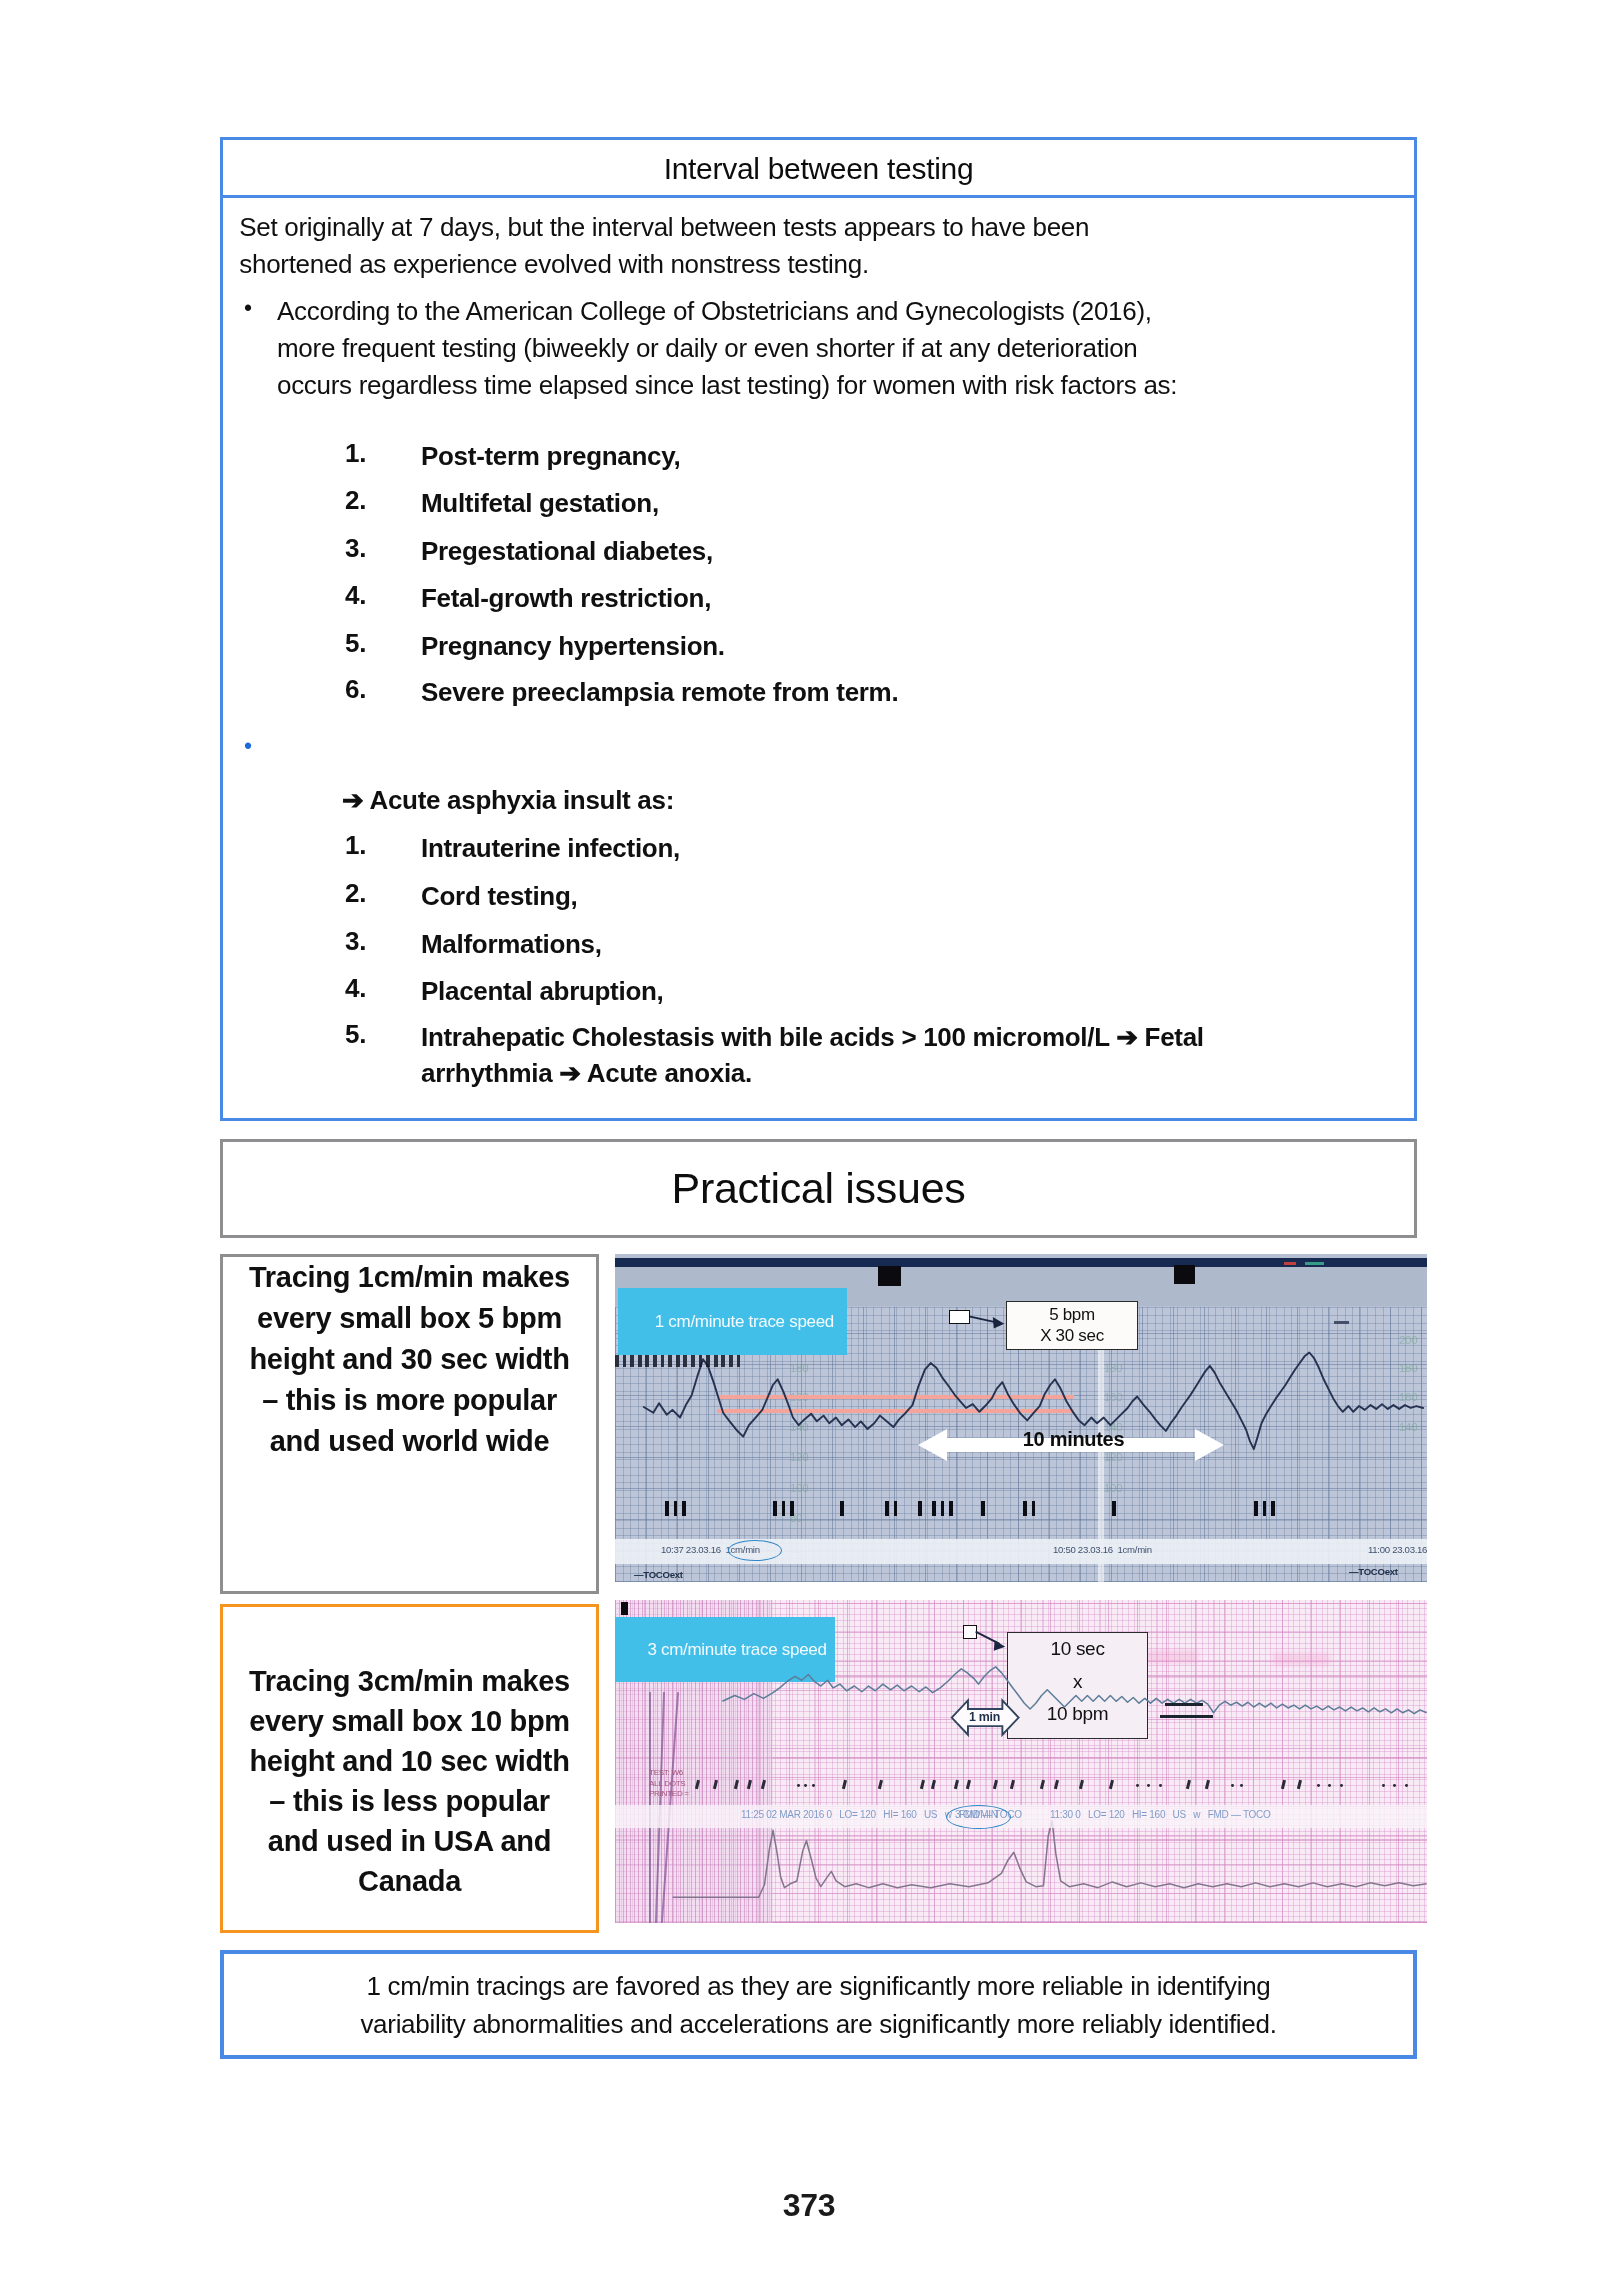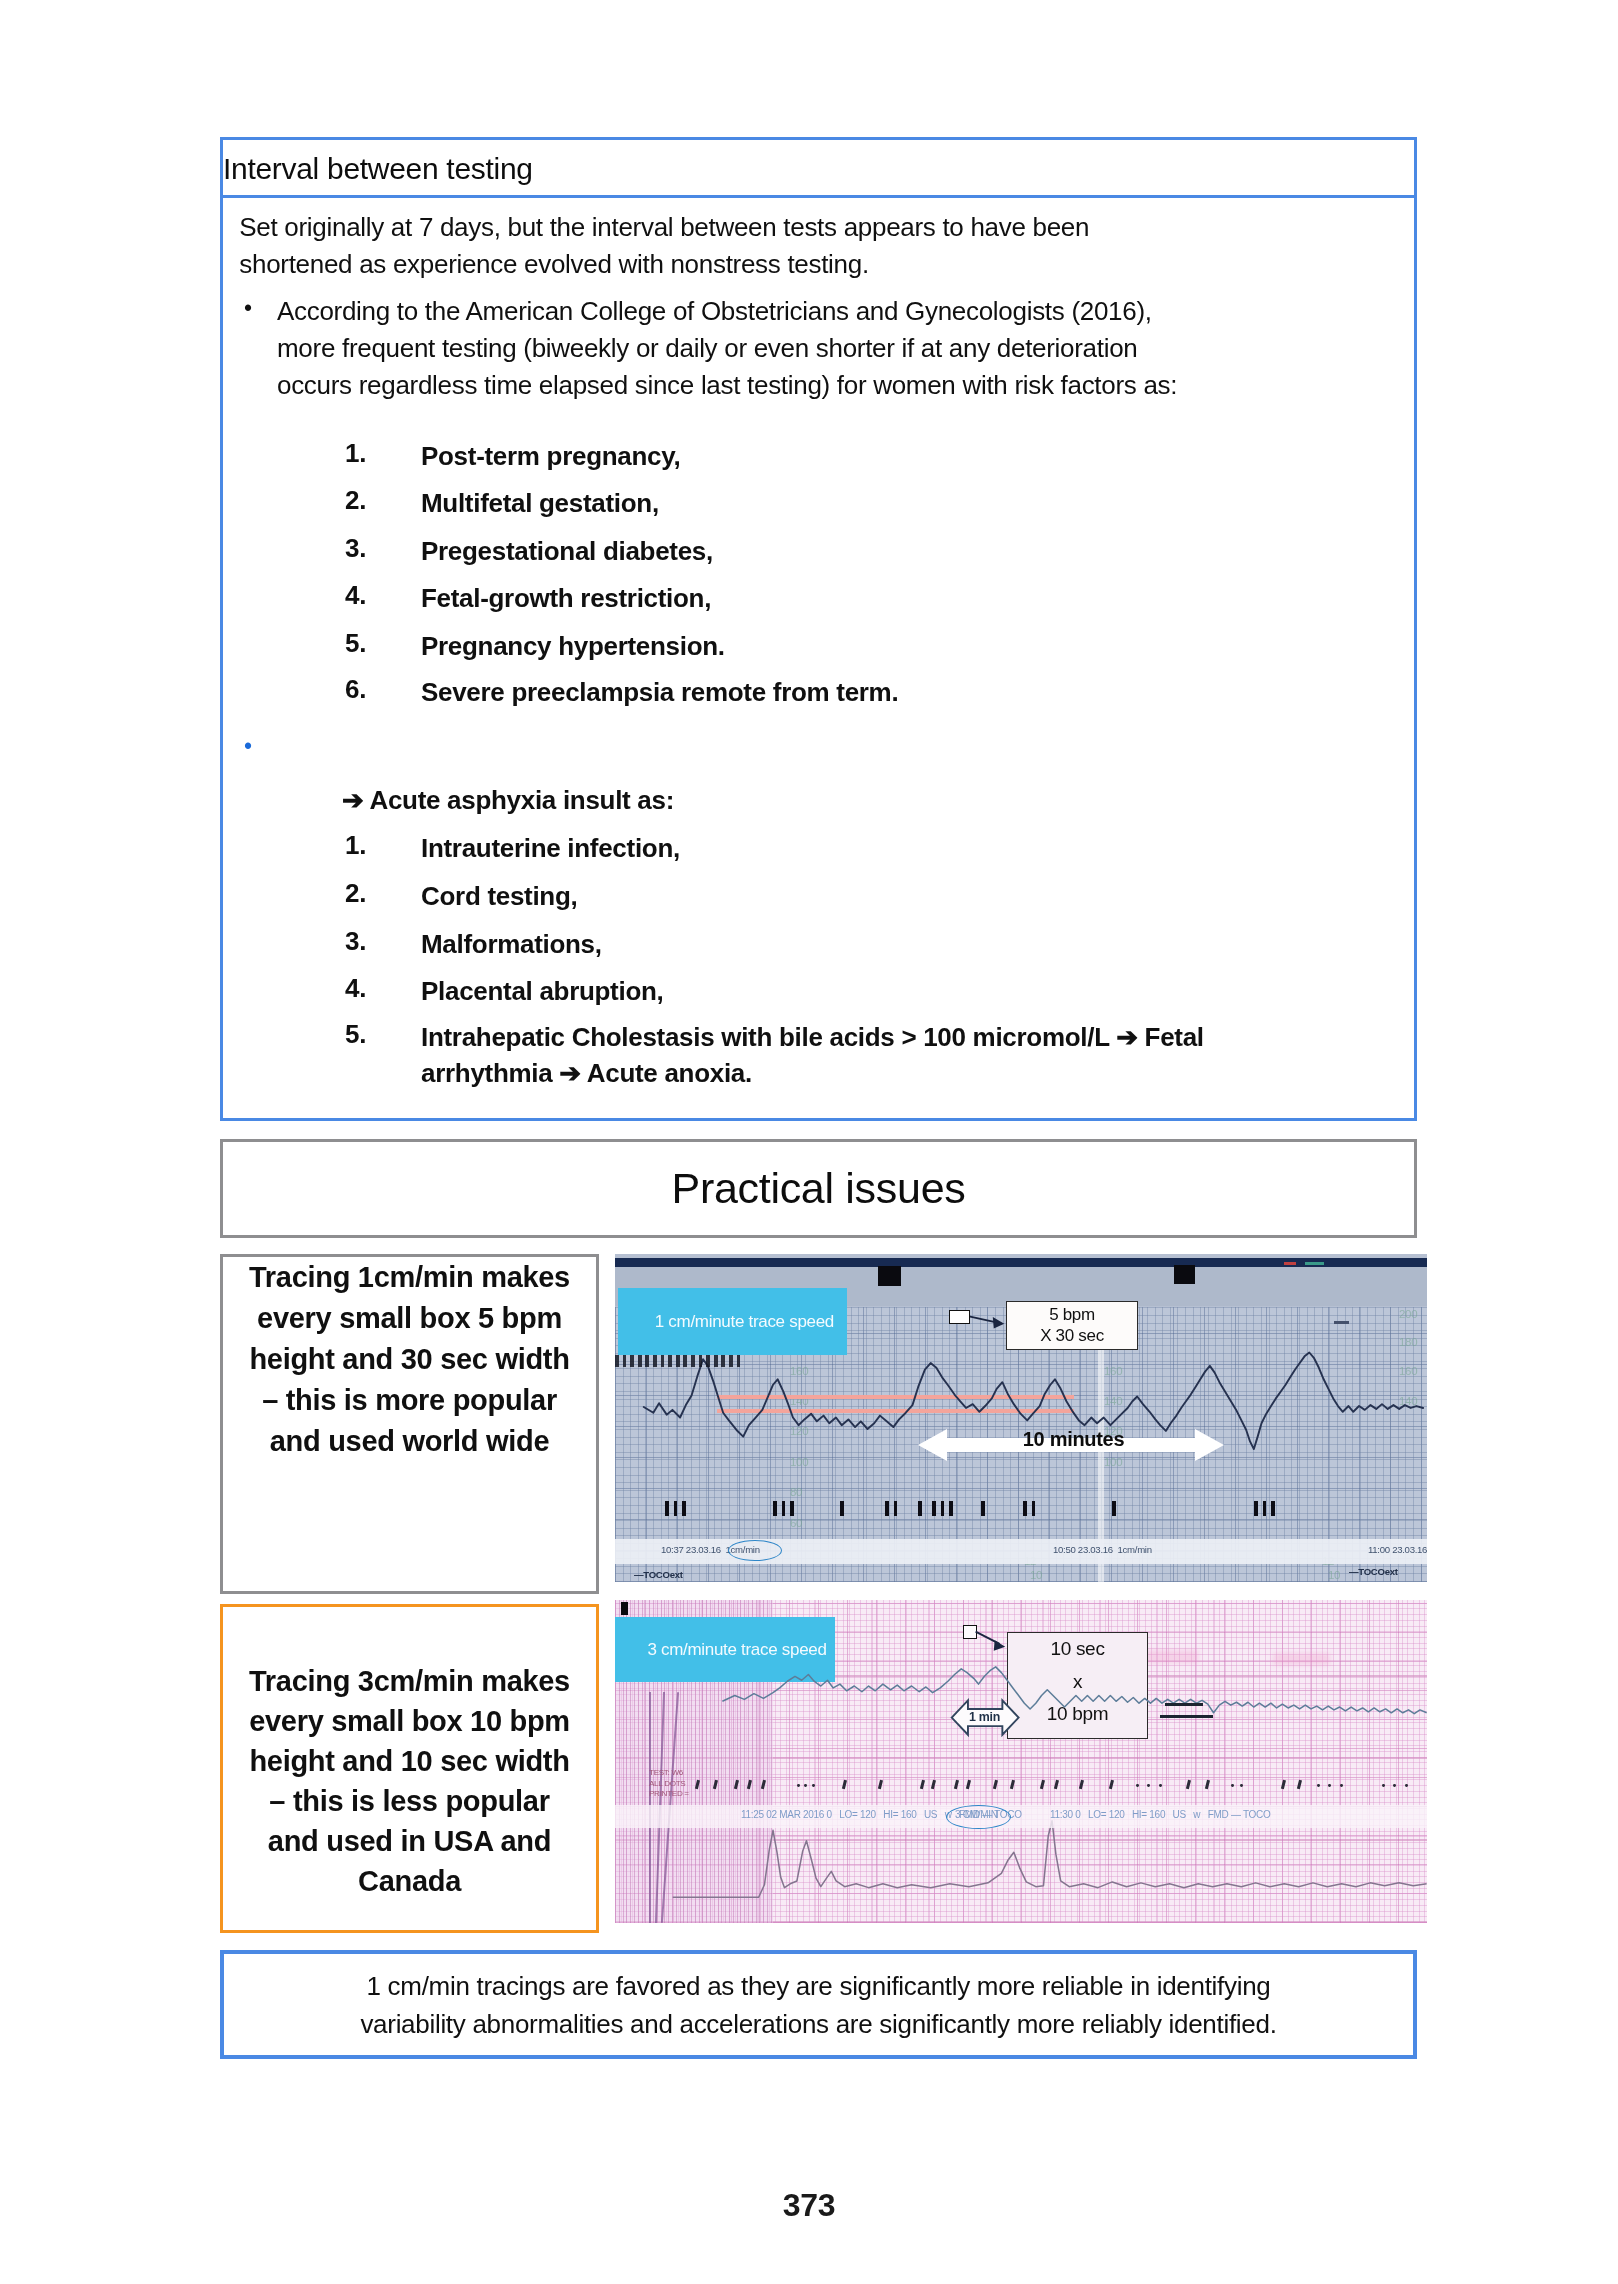--- a/index.html
+++ b/index.html
@@ -2,21 +2,21 @@
 <html><head>
 <meta charset="utf-8">
 <style>
   html,body{margin:0;padding:0;background:#ffffff;}
   #page{position:relative;width:1618px;height:2285px;background:#fff;overflow:hidden;
         font-family:"Liberation Sans",sans-serif;color:#101010;letter-spacing:-0.3px;}
   .abs{position:absolute;}
   .pre{white-space:pre-line;}
   
   #interval-box{left:220px;top:137px;width:1197px;height:984px;border:3.8px solid #4a89e4;box-sizing:border-box;background:#fff;}
-  .iv-title{left:0;top:0;width:100%;height:55px;border-bottom:3.8px solid #4a89e4;
+  .iv-title{left:0;top:0;width:100%;height:55px;border-bottom:3.8px solid #4a89e4;text-align:center;
             font-size:30px;line-height:57px;color:#0d0d0d;}
   .body-txt{font-size:26px;line-height:37px;color:#101010;}
   .bullet-dot{font-size:23px;color:#101010;}
   .blue-head{font-size:26px;font-weight:bold;color:#1a6ad9;}
   .li-num{font-size:26px;font-weight:bold;}
   .li-text{font-size:26px;font-weight:bold;line-height:36px;}
   
   #practical-box{left:220px;top:1139px;width:1197px;height:99px;border:3.8px solid #8e8e90;box-sizing:border-box;}
   .practical-title{width:100%;text-align:center;font-size:43px;line-height:92px;color:#0d0d0d;}
   
@@ -31,21 +31,21 @@
   #ctg1{left:615px;top:1254px;width:812px;height:328px;background:#b6c0d2;}
   #ctg1-grid{left:0;top:53px;width:812px;height:275px;background-color:#bcc6d8;
     background-image:
       repeating-linear-gradient(0deg, rgba(108,128,162,.40) 0 1px, transparent 1px 7.6px),
       repeating-linear-gradient(90deg, rgba(108,128,162,.40) 0 1px, transparent 1px 7.6px),
       repeating-linear-gradient(0deg, rgba(70,94,138,.42) 0 1px, transparent 1px 31px),
       repeating-linear-gradient(90deg, rgba(70,94,138,.42) 0 1px, transparent 1px 31px);}
   .navy-strip{left:0;top:3.8px;width:812px;height:9.6px;background:#172a52;}
   .top-band{left:0;top:13.4px;width:812px;height:39px;background:#aeb9cb;}
   .blk-sq{background:#0a0a0f;}
-  .scale-num{font-size:11.5px;color:#79a695;opacity:.6;}
+  .scale-num{font-size:11.5px;color:#79a695;opacity:.6;margin-top:26px;}
   .salmon{background:#f4a49b;height:3.8px;}
   .fm{display:inline-block;width:3.8px;height:15.3px;background:#0c0c14;margin-right:4.8px;}
   .tstrip{left:0;top:285px;width:812px;height:25px;background:rgba(236,239,245,.92);}
   .tstamp{font-size:9.6px;color:#41536f;white-space:pre;}
   .toco{font-size:9.6px;font-weight:bold;color:#22304a;}
   .blue-oval{border:1.9px solid #2e86c8;border-radius:50%;}
   .tri-l{width:0;height:0;border-top:16.3px solid transparent;border-bottom:16.3px solid transparent;border-right:29px solid #fff;}
   .tri-r{width:0;height:0;border-top:16.3px solid transparent;border-bottom:16.3px solid transparent;border-left:29px solid #fff;}
   
   #ctg2{left:615px;top:1600px;width:812px;height:323px;background-color:#f8ebf6;

